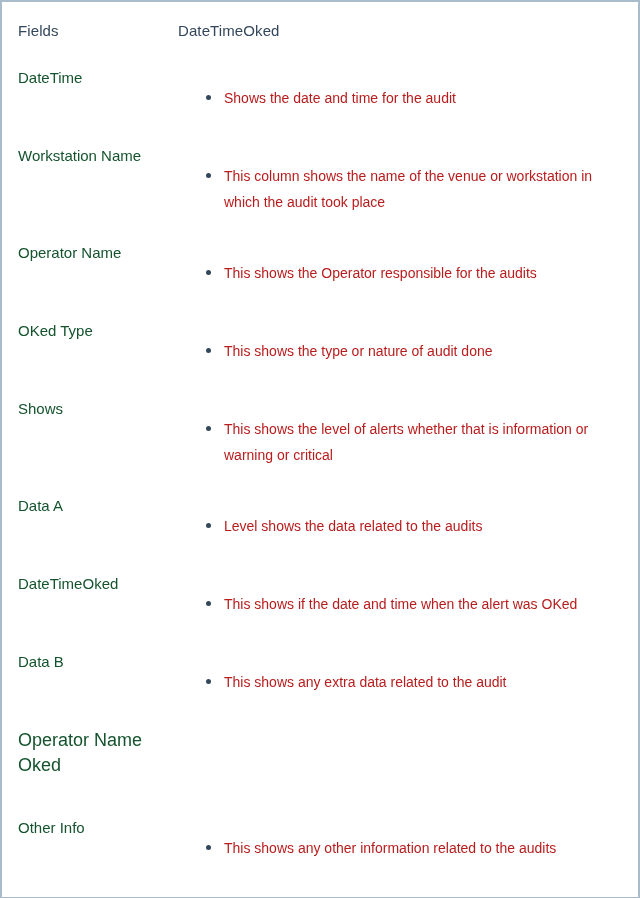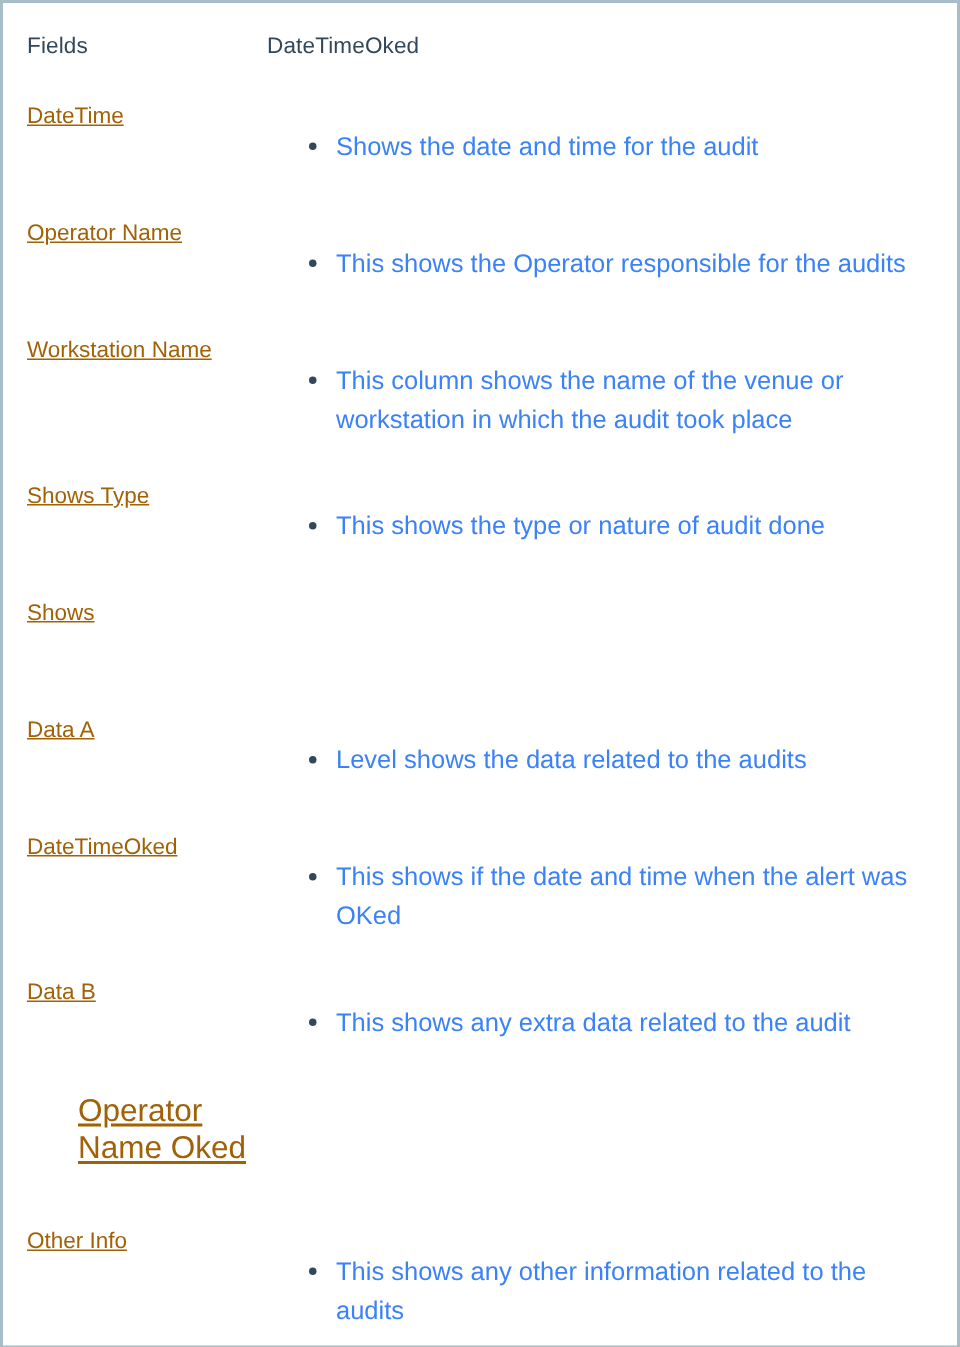--- a/index.html
+++ b/index.html
@@ -39,39 +39,37 @@
     align-items: start;
   }
   .row.emphasized {
     min-height: 88px;
   }
   .field-cell {
     font-size: 15px;
     line-height: 24px;
     padding-top: 0;
     padding-right: 8px;
-    color: #a16207;
-    text-decoration: underline;
+    color: #14532d;
   }
   .row.emphasized .field-cell {
-    font-size: 21px;
+    font-size: 18px;
     line-height: 25px;
-    margin-left: 34px;
   }
   .desc-cell {
     padding-top: 19px;
     padding-bottom: 26px;
   }
   .bullet-item {
     position: relative;
     margin-left: 28px;
     padding-left: 18px;
-    font-size: 17px;
+    font-size: 14px;
     line-height: 26px;
-    color: #3b82f6;
+    color: #b91c1c;
     max-width: 420px;
   }
   .bullet-item::before {
     content: "";
     position: absolute;
     left: 0;
     top: 10px;
     width: 5px;
     height: 5px;
     border-radius: 50%;
@@ -88,42 +86,45 @@
   </div>
   <div>
   <div class="grid-row row">
     <div class="field-cell">DateTime</div>
     <div class="desc-cell">
       <div class="bullet-item">Shows the date and time for the audit</div>
     </div>
   </div>
 
   <div class="grid-row row">
+    <div class="field-cell">Workstation Name</div>
+    <div class="desc-cell">
+      <div class="bullet-item">This column shows the name of the venue or workstation in which the audit took place</div>
+    </div>
+  </div>
+
+  <div class="grid-row row">
     <div class="field-cell">Operator Name</div>
     <div class="desc-cell">
       <div class="bullet-item">This shows the Operator responsible for the audits</div>
     </div>
   </div>
 
   <div class="grid-row row">
-    <div class="field-cell">Workstation Name</div>
-    <div class="desc-cell">
-      <div class="bullet-item">This column shows the name of the venue or workstation in which the audit took place</div>
-    </div>
-  </div>
-
-  <div class="grid-row row">
-    <div class="field-cell">Shows Type</div>
+    <div class="field-cell">OKed Type</div>
     <div class="desc-cell">
       <div class="bullet-item">This shows the type or nature of audit done</div>
     </div>
   </div>
 
   <div class="grid-row row">
     <div class="field-cell">Shows</div>
+    <div class="desc-cell">
+      <div class="bullet-item">This shows the level of alerts whether that is information or warning or critical</div>
+    </div>
   </div>
 
   <div class="grid-row row">
     <div class="field-cell">Data A</div>
     <div class="desc-cell">
       <div class="bullet-item">Level shows the data related to the audits</div>
     </div>
   </div>
 
   <div class="grid-row row">

